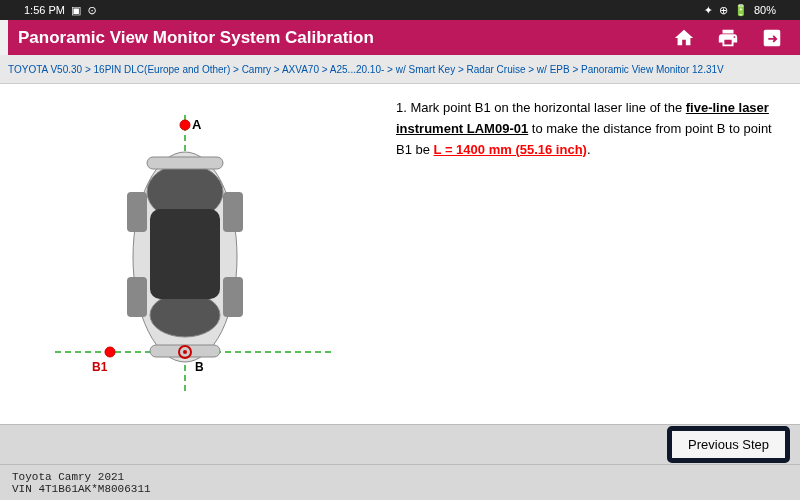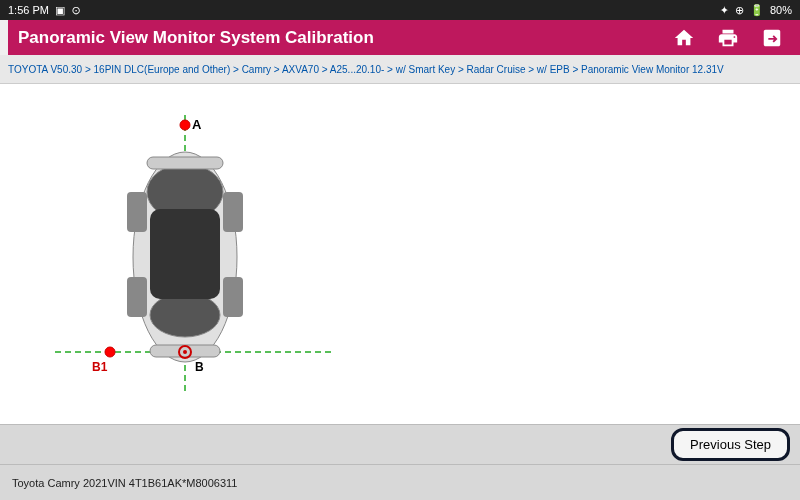--- a/index.html
+++ b/index.html
@@ -7,21 +7,21 @@
 
     
     #status-bar {
       background: #222;
       color: #fff;
       font-size: 11px;
       height: 20px;
       display: flex;
       align-items: center;
       justify-content: space-between;
-      padding: 0 8px;
+      padding: 0 24px;
     }
     #status-bar-left { display: flex; gap: 6px; align-items: center; }
     #status-bar-right { display: flex; gap: 6px; align-items: center; }
 
     
     #title-bar {
       background: #be185d;
       color: #fff;
       height: 35px;
       display: flex;
@@ -123,42 +123,42 @@
       height: 40px;
       display: flex;
       align-items: center;
       justify-content: flex-end;
       padding: 0 10px;
       gap: 8px;
       border-top: 1px solid #bbb;
     }
     .step-button {
       background: #f5f5f5;
-      border: 3px solid #0f172a;
+      border: 5px solid #0f172a;
       padding: 6px 16px;
       font-size: 13px;
       cursor: pointer;
-      border-radius: 12px;
+      border-radius: 5px;
       color: #000;
       min-width: 90px;
       text-align: center;
     }
 
     
     #footer {
       background: #d8d8d8;
       height: 36px;
       display: flex;
       align-items: center;
       padding: 0 12px;
       font-size: 11px;
       color: #222;
       border-top: 1px solid #bbb;
     }
-    #footer-info { display: flex; flex-direction: row; }
+    #footer-info { display: flex; flex-direction: column; font-family: Liberation Mono, monospace; }
   </style>
 </head>
 <body>
 
 <div id="status-bar">
   <div id="status-bar-left">
     <span>1:56 PM</span>
     <span>▣</span>
     <span>⊙</span>
   </div>
@@ -235,20 +235,23 @@
         <text x="72" y="264" font-size="12" font-weight="bold" fill="#cc0000">B1</text>
 
         <circle cx="165" cy="245" r="6" fill="none" stroke="#cc0000" stroke-width="2"></circle>
         <circle cx="165" cy="245" r="2" fill="#cc0000"></circle>
         <text x="175" y="264" font-size="12" font-weight="bold" fill="#000">B</text>
       </svg>
     </div>
   </div>
 
   <div id="instructions-panel">
+    <div id="instructions-text">
+      <span>1.</span><span> Mark point B1 on the horizontal laser line of the </span><span class="laser-instrument">five-line laser instrument LAM09-01</span><span> to make the distance from point B to point B1 be </span><span class="measurement">L = 1400 mm (55.16 inch)</span><span>.</span>
+    </div>
   </div>
 
 </div>
 
 <div id="buttons-bar">
   <button class="step-button">Previous Step</button>
 </div>
 
 <div id="footer">
   <div id="footer-info">

